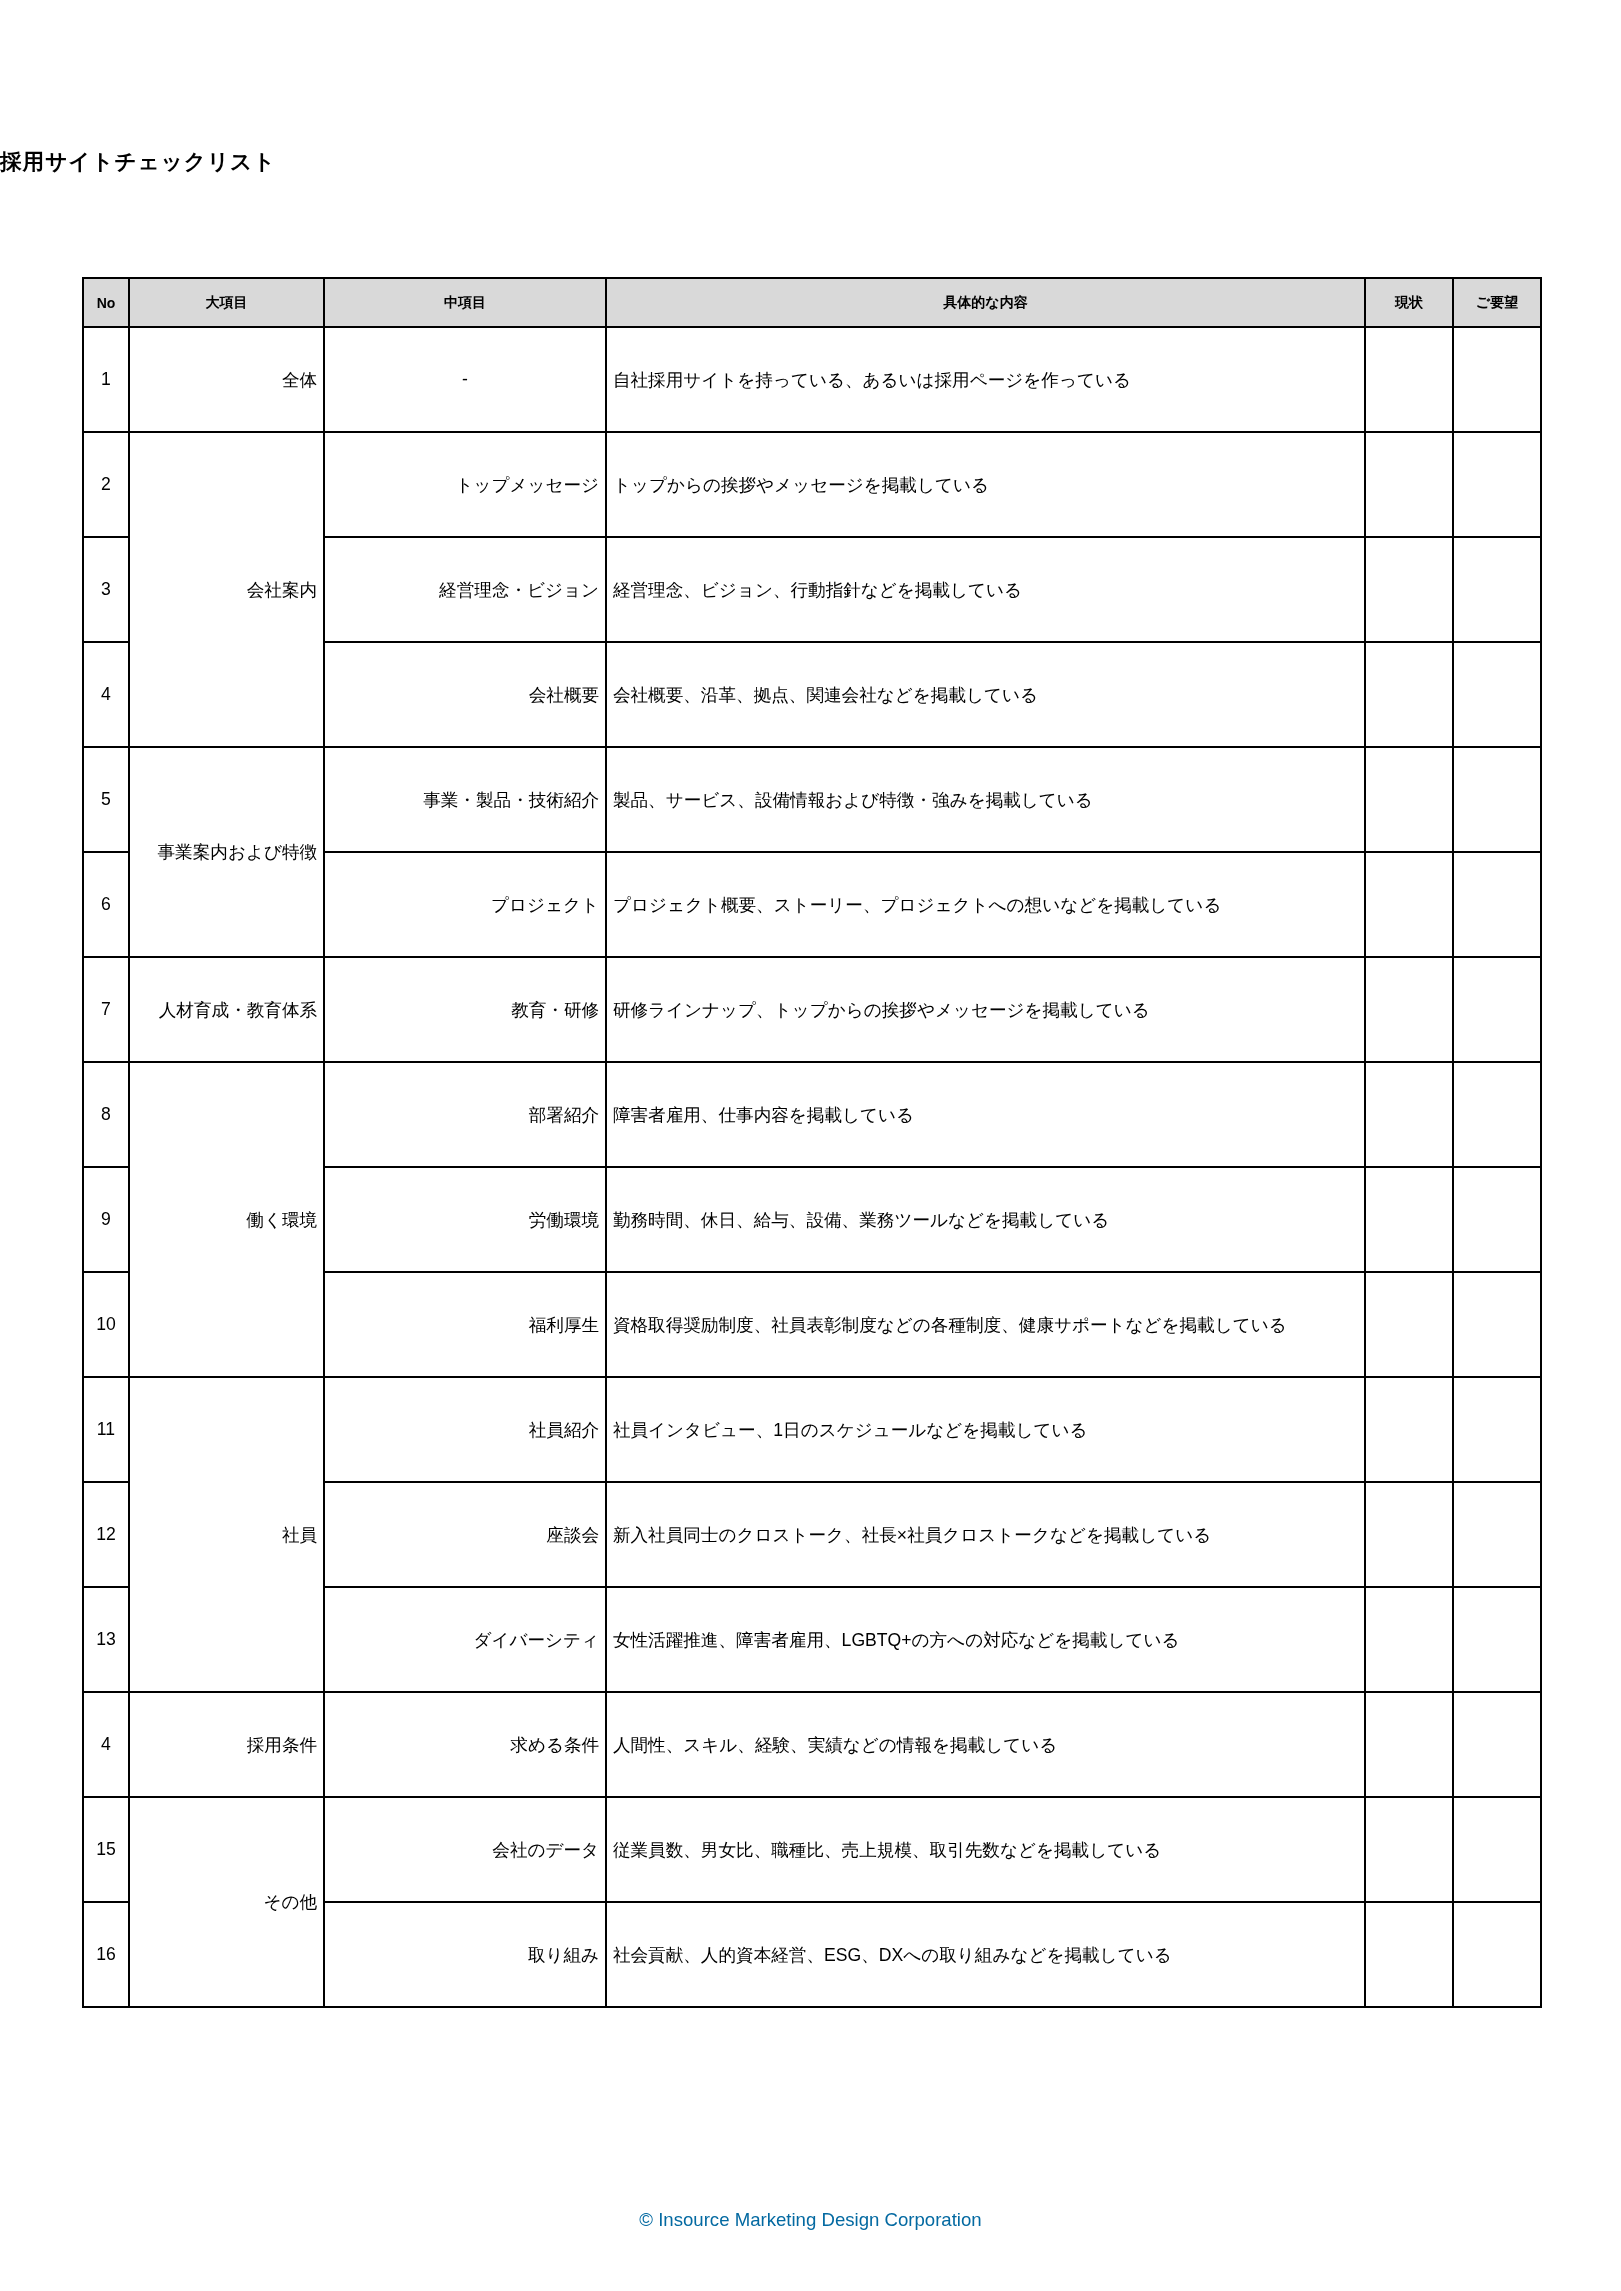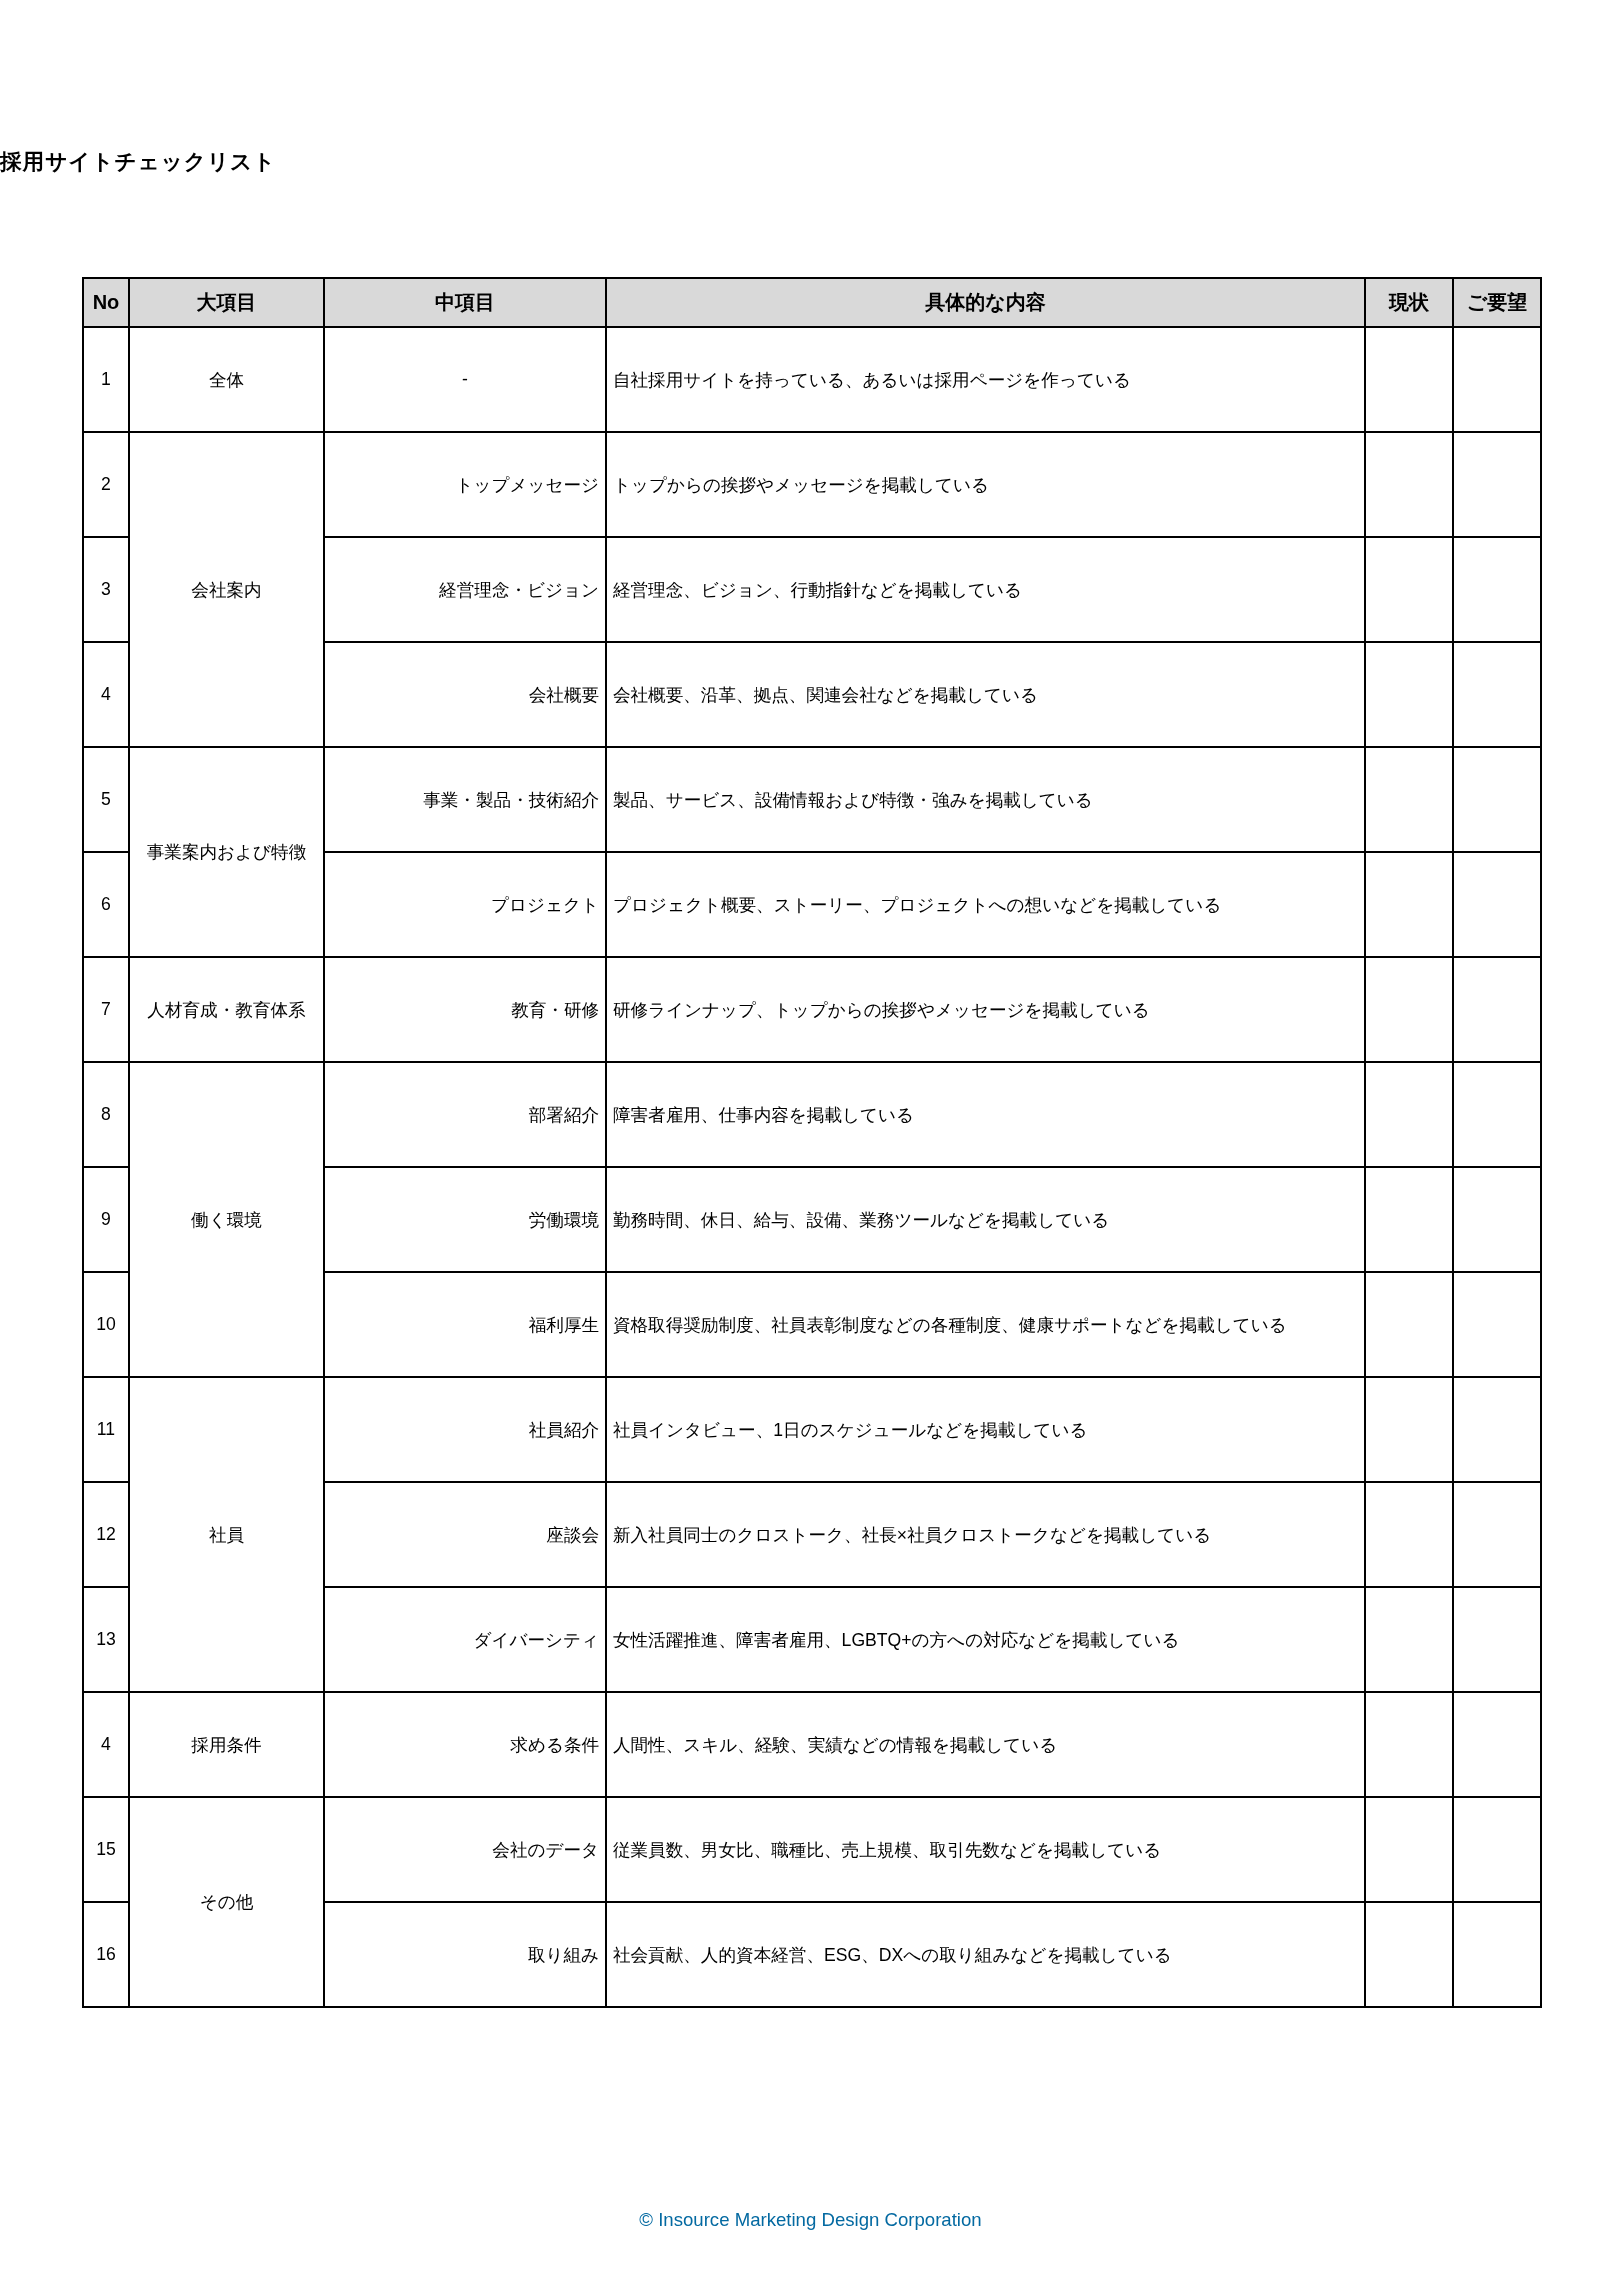--- a/index.html
+++ b/index.html
@@ -50,25 +50,25 @@
       vertical-align: middle;
       padding: 2px 5.9px;
       overflow: hidden;
       box-sizing: border-box;
     }
     table.checklist thead tr { height: 49px; }
     table.checklist thead th {
       background: #d9d9d9;
       font-weight: bold;
       text-align: center;
-      font-size: 20px;
+      font-size: 14px;
     }
     table.checklist tbody tr { height: 105px; }
     td.no-cell       { text-align: center; }
-    td.category-cell { text-align: center; }
+    td.category-cell { text-align: right; }
     td.sub-cell      { text-align: right; }
     td.sub-cell.center { text-align: center; }
     td.detail-cell   { text-align: left; }
     td.status-cell, td.request-cell { text-align: center; }
     .footer {
       position: absolute;
       top: 2209px;
       left: 0;
       width: 100%;
       text-align: center;

